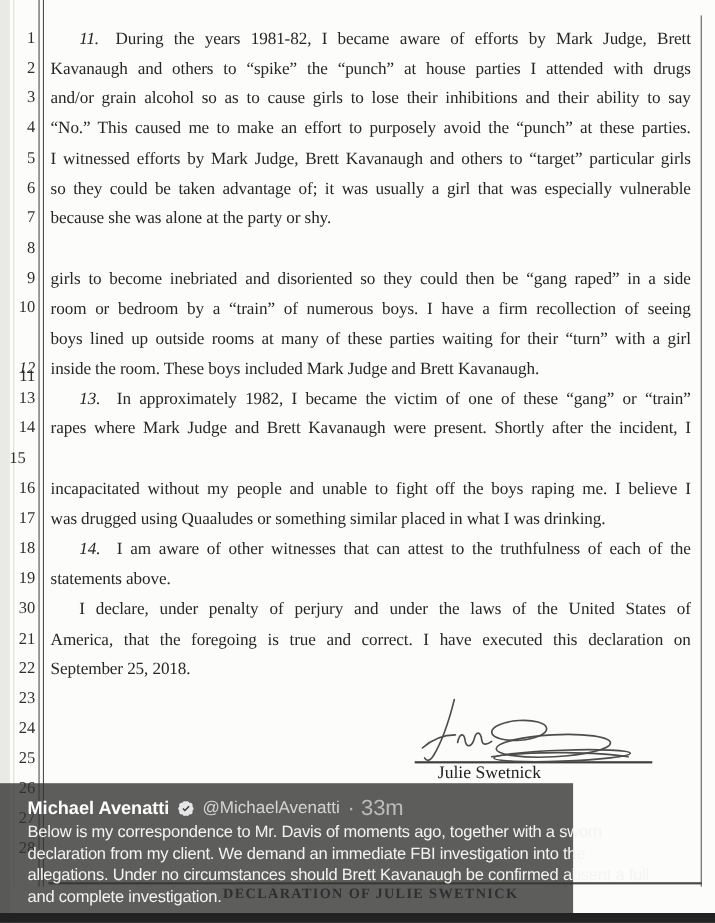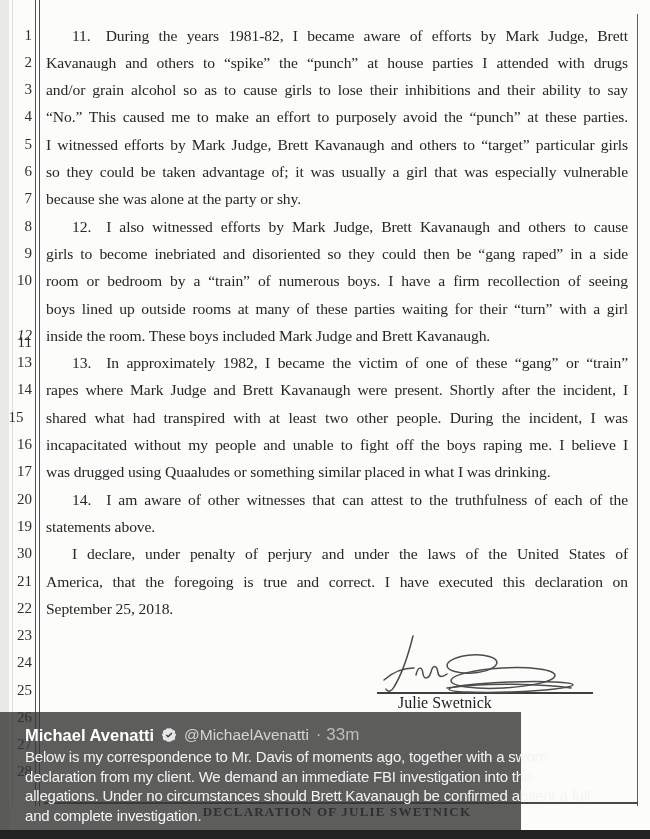--- a/index.html
+++ b/index.html
@@ -19,21 +19,21 @@
     position:absolute;right:0;width:32px;text-align:right;
     font-size:15px;line-height:27.3px;color:#2e2e2e;
   }
   .doc-body{position:absolute;left:46px;top:0;width:582px;height:806px;}
   .doc-line{
     position:absolute;left:0;width:582px;height:27.3px;line-height:27.3px;
     font-size:15.6px;letter-spacing:-0.1px;color:#262626;white-space:normal;
   }
   .doc-line.just{text-align:justify;text-align-last:justify;}
   .doc-line.ind{text-indent:26px;}
-  .para-num{margin-right:15px;}
+  .para-num{margin-right:15px;font-style:italic;}
   .sig-line{position:absolute;left:377px;top:692px;width:216px;height:2px;background:#3f3f3f;}
   .sig-svg{position:absolute;left:375px;top:622px;}
   .sig-name{
     position:absolute;left:398px;top:694px;width:155px;
     font-size:16px;color:#1f1f1f;
   }
   .footer-rule{position:absolute;left:44px;top:802px;width:594px;height:2px;background:#4a4a4a;}
   .footer-title{
     position:absolute;left:37px;top:804px;width:600px;text-align:center;
     font-weight:bold;font-size:13px;letter-spacing:1.2px;color:#161616;
@@ -43,21 +43,21 @@
     background:rgba(52,52,52,0.80);
     font-family:"Liberation Sans",sans-serif;
   }
   .tweet-header{
     position:absolute;left:25px;top:12px;height:22px;
     display:flex;align-items:center;gap:7px;white-space:nowrap;
   }
   .tw-name{font-weight:bold;font-size:16.5px;color:#ffffff;}
   .tw-badge{display:inline-block;width:16px;height:16px;}
   .tw-handle{font-size:15.5px;color:#d4d4d4;}
-  .tw-time{font-size:17px;color:#bdbdbd;}
+  .tw-time{font-size:20px;color:#bdbdbd;}
   .tweet-body{position:absolute;left:25px;top:35px;width:610px;}
   .tweet-line{
     height:19.6px;line-height:19.6px;font-size:15px;letter-spacing:-0.2px;
     color:#f4f4f4;white-space:nowrap;
   }
   .bottom-bar{position:absolute;left:0;top:830px;width:650px;height:9px;background:#222222;}
 </style>
 </head>
 <body>
 
@@ -79,49 +79,47 @@
       <div class="line-num" style="top: 212.6px;">8</div>
       <div class="line-num" style="top: 239.9px;">9</div>
       <div class="line-num" style="top: 267.2px;">10</div>
       <div class="line-num" style="top: 294.5px; margin-top: 34px;">11</div>
       <div class="line-num" style="top: 321.8px; font-style: italic;">12</div>
       <div class="line-num" style="top: 349.1px;">13</div>
       <div class="line-num" style="top: 376.4px;">14</div>
       <div class="line-num" style="top: 403.7px; text-align: center;">15</div>
       <div class="line-num" style="top: 431px;">16</div>
       <div class="line-num" style="top: 458.3px;">17</div>
-      <div class="line-num" style="top: 485.6px;">20</div>
+      <div class="line-num" style="top: 485.6px;">18</div>
       <div class="line-num" style="top: 512.9px;">19</div>
       <div class="line-num" style="top: 540.2px;">30</div>
       <div class="line-num" style="top: 567.5px;">21</div>
       <div class="line-num" style="top: 594.8px;">22</div>
       <div class="line-num" style="top: 622.1px;">23</div>
       <div class="line-num" style="top: 649.4px;">24</div>
       <div class="line-num" style="top: 676.7px;">25</div>
       <div class="line-num" style="top: 704px;">26</div>
       <div class="line-num" style="top: 731.3px;">27</div>
       <div class="line-num" style="top: 758px; text-align: right;">28</div>
     </div>
 
   <div class="doc-body">
       <div class="doc-line just ind" style="top: 21.5px;"><span class="para-num">11.</span>During the years 1981-82, I became aware of efforts by Mark Judge, Brett</div>
       <div class="doc-line just" style="top: 48.8px;">Kavanaugh and others to “spike” the “punch” at house parties I attended with drugs</div>
       <div class="doc-line just" style="top: 76.1px;">and/or grain alcohol so as to cause girls to lose their inhibitions and their ability to say</div>
       <div class="doc-line just" style="top: 103.4px;">“No.”  This caused me to make an effort to purposely avoid the “punch” at these parties.</div>
       <div class="doc-line just" style="top: 130.7px;">I witnessed efforts by Mark Judge, Brett Kavanaugh and others to “target” particular girls</div>
       <div class="doc-line just" style="top: 158px;">so they could be taken advantage of; it was usually a girl that was especially vulnerable</div>
       <div class="doc-line" style="top: 185.3px;">because she was alone at the party or shy.</div>
-      <div class="doc-line just ind" style="top: 212.6px;"><span class="para-num">12.</span>I also witnessed efforts by Mark Judge, Brett Kavanaugh and others to cause</div>
       <div class="doc-line just" style="top: 239.9px;">girls to become inebriated and disoriented so they could then be “gang raped” in a side</div>
       <div class="doc-line just" style="top: 267.2px;">room or bedroom by a “train” of numerous boys.  I have a firm recollection of seeing</div>
       <div class="doc-line just" style="top: 294.5px;">boys lined up outside rooms at many of these parties waiting for their “turn” with a girl</div>
       <div class="doc-line" style="top: 321.8px;">inside the room.  These boys included Mark Judge and Brett Kavanaugh.</div>
       <div class="doc-line just ind" style="top: 349.1px;"><span class="para-num">13.</span>In approximately 1982, I became the victim of one of these “gang” or “train”</div>
       <div class="doc-line just" style="top: 376.4px;">rapes where Mark Judge and Brett Kavanaugh were present. Shortly after the incident, I</div>
-      <div class="doc-line just" style="top: 403.7px;">shared what had transpired with at least two other people.  During the incident, I was</div>
       <div class="doc-line just" style="top: 431px;">incapacitated without my people and unable to fight off the boys raping me. I believe I</div>
       <div class="doc-line" style="top: 458.3px;">was drugged using Quaaludes or something similar placed in what I was drinking.</div>
       <div class="doc-line just ind" style="top: 485.6px;"><span class="para-num">14.</span>I am aware of other witnesses that can attest to the truthfulness of each of the</div>
       <div class="doc-line" style="top: 512.9px;">statements above.</div>
       <div class="doc-line just ind" style="top: 540.2px;">I declare, under penalty of perjury and under the laws of the United States of</div>
       <div class="doc-line just" style="top: 567.5px;">America, that the foregoing is true and correct. I have executed this declaration on</div>
       <div class="doc-line" style="top: 594.8px;">September 25, 2018.</div>
     </div>
 
   <div class="sig-line"></div>

